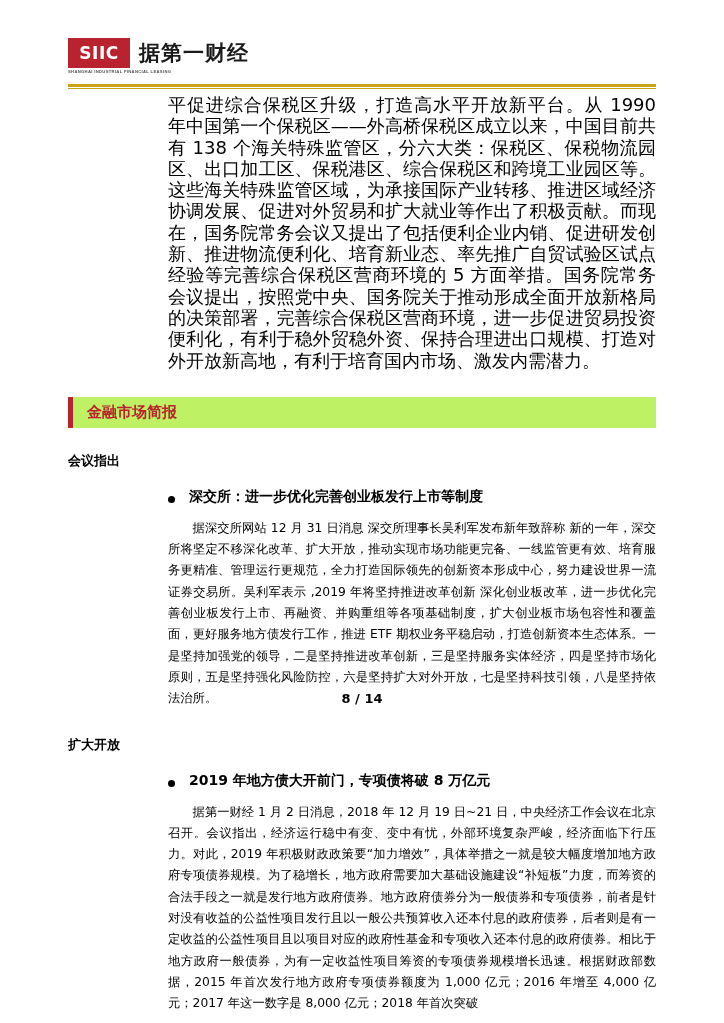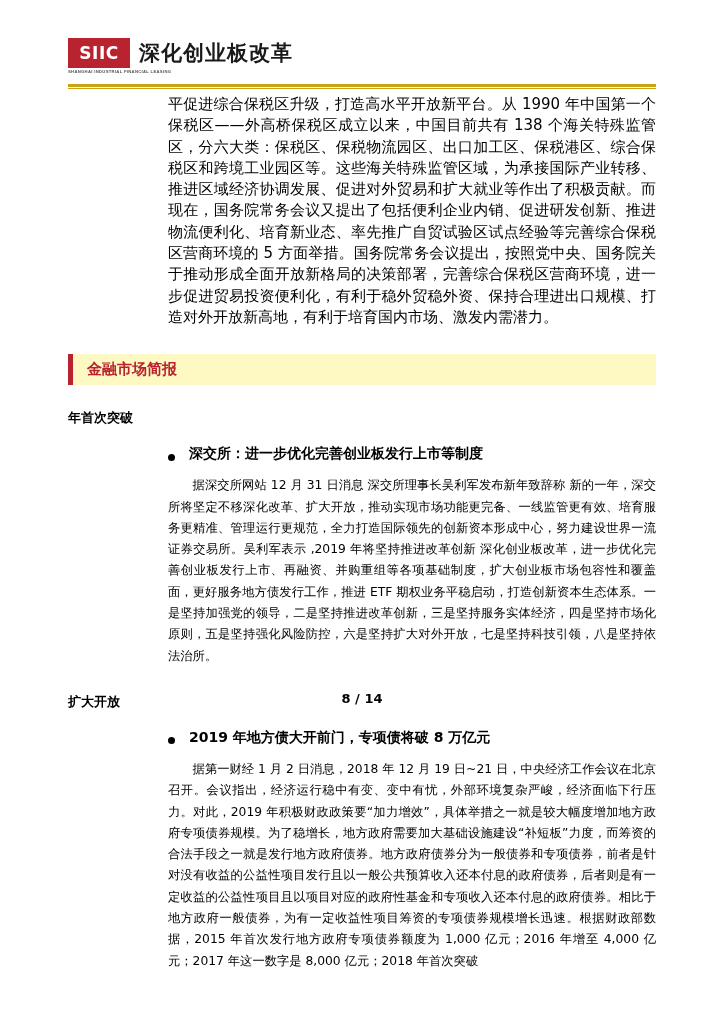--- a/index.html
+++ b/index.html
@@ -91,35 +91,35 @@
   
   .content {
     position: absolute;
     left: 0;
     top: 94px;
     width: 724px;
   }
   .para {
     width: 488px;
     margin: 0 auto 0 168px;
-    font-size: 15px;
+    font-size: 18px;
     line-height: 21.3px;
     text-align: justify;
     text-justify: inter-ideograph;
     font-family: "DejaVu Sans", sans-serif;
     color: #000;
   }
 
   
   .band {
     position: relative;
     margin: 26px 0 0 68px;
     width: 588px;
     height: 31px;
-    background: #fef9c3;
+    background: #bef264;
     border-left: 5px solid #b8232f;
     box-sizing: border-box;
     text-align: center;
   }
   .band-title {
     position: absolute;
     left: 0;
     top: 0;
     padding-left: 0;
     margin-left: 0;
@@ -187,35 +187,35 @@
 <body>
 
 <div class="page">
 
   <div class="header">
     <div class="logo-wrap">
       <div class="logo-mark">
         <span>SIIC</span>
         <span class="logo-sub">SHANGHAI INDUSTRIAL FINANCIAL LEASING</span>
       </div>
-      <div class="logo-text">深化创业板改革</div>
+      <div class="logo-text">据第一财经</div>
     </div>
     <div class="rule-thick"></div>
     <div class="rule-thin"></div>
   </div>
 
   <div class="content">
 
     <p class="para">平促进综合保税区升级，打造高水平开放新平台。从 1990 年中国第一个保税区——外高桥保税区成立以来，中国目前共有 138 个海关特殊监管区，分六大类：保税区、保税物流园区、出口加工区、保税港区、综合保税区和跨境工业园区等。这些海关特殊监管区域，为承接国际产业转移、推进区域经济协调发展、促进对外贸易和扩大就业等作出了积极贡献。而现在，国务院常务会议又提出了包括便利企业内销、促进研发创新、推进物流便利化、培育新业态、率先推广自贸试验区试点经验等完善综合保税区营商环境的 5 方面举措。国务院常务会议提出，按照党中央、国务院关于推动形成全面开放新格局的决策部署，完善综合保税区营商环境，进一步促进贸易投资便利化，有利于稳外贸稳外资、保持合理进出口规模、打造对外开放新高地，有利于培育国内市场、激发内需潜力。</p>
 
     <div class="band">
       <div class="band-title" style="padding-left:14px;">金融市场简报</div>
     </div>
 
-    <div class="subhead">年首次突破</div>
+    <div class="subhead">会议指出</div>
 
     <div class="bullet-head">
       <span class="bullet-dot"></span>
       <span class="bullet-text">深交所：进一步优化完善创业板发行上市等制度</span>
     </div>
 
     <p class="body-block">据深交所网站 12 月 31 日消息 深交所理事长吴利军发布新年致辞称 新的一年，深交所将坚定不移深化改革、扩大开放，推动实现市场功能更完备、一线监管更有效、培育服务更精准、管理运行更规范，全力打造国际领先的创新资本形成中心，努力建设世界一流证券交易所。吴利军表示 ,2019 年将坚持推进改革创新 深化创业板改革，进一步优化完善创业板发行上市、再融资、并购重组等各项基础制度，扩大创业板市场包容性和覆盖面，更好服务地方债发行工作，推进 ETF 期权业务平稳启动，打造创新资本生态体系。一是坚持加强党的领导，二是坚持推进改革创新，三是坚持服务实体经济，四是坚持市场化原则，五是坚持强化风险防控，六是坚持扩大对外开放，七是坚持科技引领，八是坚持依法治所。</p>
 
     <div class="subhead" style="margin-top:26px;">扩大开放</div>
 

